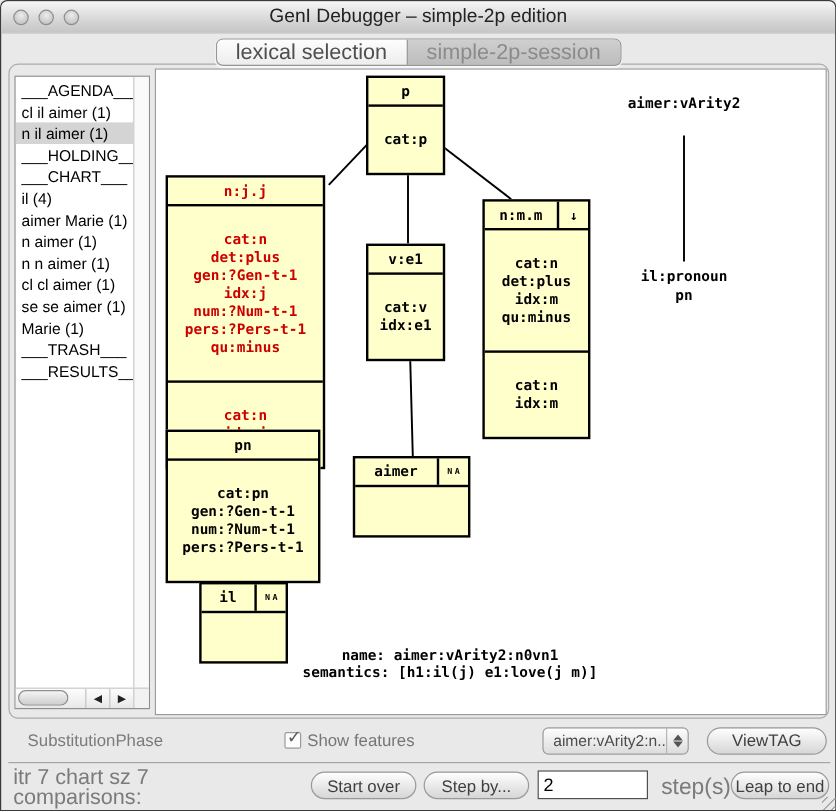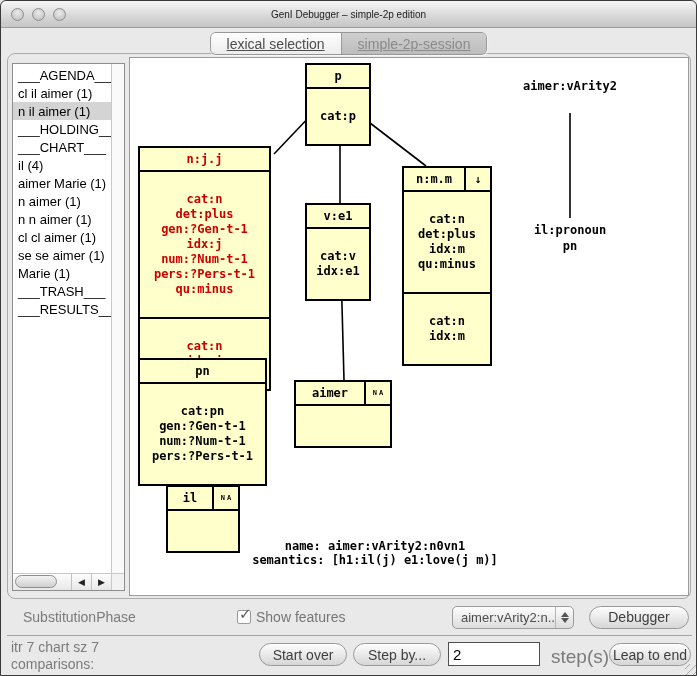--- a/index.html
+++ b/index.html
@@ -7,28 +7,28 @@
   body { font-family:"Liberation Sans","DejaVu Sans",sans-serif; background:#e9e9e9; position:relative;
          border:1px solid #3a3a3a; border-radius:6px 6px 0 0; }
 
   
   .titlebar { height:27px; background:linear-gradient(#f6f6f6,#d2d2d2 70%,#c6c6c6);
               border-bottom:1px solid #9e9e9e; border-radius:6px 6px 0 0;
               display:flex; align-items:center; position:relative; }
   .traffic { display:flex; gap:8px; margin-left:10px; }
   .tl-btn { width:13px; height:13px; border-radius:50%; border:1px solid #8e8e8e;
             background:radial-gradient(circle at 50% 35%, #ececec, #b9b9b9); }
-  .title-text { position:absolute; left:0; right:0; text-align:center; font-size:10px; color:#222; }
+  .title-text { position:absolute; left:0; right:0; text-align:center; font-size:16px; color:#222; }
 
   
   .tabstrip { height:26px; position:relative; z-index:3; }
   .segmented { position:absolute; left:50%; transform:translateX(-50%); top:4px; display:flex;
                border:1px solid #979797; border-radius:6px; overflow:hidden; height:23px;
                box-shadow:0 1px 1px rgba(255,255,255,.7); }
-  .seg { padding:0 16px; font-size:14px; display:flex; align-items:center;text-decoration:underline; }
+  .seg { padding:0 16px; font-size:18px; display:flex; align-items:center; }
   .seg-inactive { background:linear-gradient(#fdfdfd,#ededed); color:#4e4e4e; }
   .seg-active { background:linear-gradient(#cfcfcf,#bdbdbd); color:#8b8b8b; border-left:1px solid #979797; }
 
   
   .groupbox { position:absolute; left:6px; top:52px; width:684px; height:546px;
               border:1px solid #ababab; border-radius:8px; background:#e9e9e9; }
 
   
   .sidebar { position:absolute; left:4px; top:9px; width:113px; height:528px;
              background:#fff; border:1px solid #8e8e8e; overflow:hidden; }
@@ -79,21 +79,21 @@
   .popup .stepper { width:18px; height:100%; border-left:1px solid #b5b5b5; display:flex; flex-direction:column;
                     align-items:center; justify-content:center; gap:1px; }
   .tri-up { width:0; height:0; border-left:4px solid transparent; border-right:4px solid transparent; border-bottom:5px solid #555; }
   .tri-dn { width:0; height:0; border-left:4px solid transparent; border-right:4px solid transparent; border-top:5px solid #555; }
   .mac-btn { height:23px; border:1px solid #999; border-radius:12px; background:linear-gradient(#fefefe,#d6d6d6);
              color:#3f3f3f; font-size:14px; display:flex; align-items:center; justify-content:center;
              font-family:"Liberation Sans",sans-serif; }
   .viewtag { position:absolute; left:588px; width:100px; }
   .sep { position:absolute; left:6px; top:634px; width:685px; border-top:1px solid #a5a5a5; }
   .bar2 { position:absolute; left:0; top:636px; width:697px; height:40px; }
-  .counts { position:absolute; left:10px; top:2px; color:#7b7b7b; font-size:14px; line-height:17px; }
+  .counts { position:absolute; left:10px; top:2px; color:#7b7b7b; font-size:18px; line-height:17px; }
   .startover { position:absolute; left:258px; top:6px; width:88px; }
   .stepby { position:absolute; left:352px; top:6px; width:88px; }
   .stepfield { position:absolute; left:447px; top:5px; width:92px; height:24px; border:1px solid #4f4f4f;
                background:#fff; font-size:15px; padding-left:4px; font-family:"Liberation Sans",sans-serif; }
   .steps-label { position:absolute; left:550px; top:9px; color:#7b7b7b; font-size:19px; }
   .leap { position:absolute; left:608px; top:6px; width:82px; }
   .grip { position:absolute; right:0; bottom:0; width:13px; height:13px;
           background:repeating-linear-gradient(135deg, transparent 0 3px, #aaa 3px 4px, #e9e9e9 4px 5px); }
 </style>
 </head>
@@ -257,21 +257,21 @@
     </span>
     <span>Show features</span>
   </span>
   <span class="popup">
     <span class="pop-label">aimer:vArity2:n...</span>
     <span class="stepper">
       <span class="tri-up"></span>
         <span class="tri-dn"></span>
     </span>
   </span>
-  <span class="mac-btn viewtag">Debugger</span>
+  <span class="mac-btn viewtag">ViewTAG</span>
 </div>
 
 <div class="sep"></div>
 
 <div class="bar2">
   <div class="counts">
     <div>itr 7 chart sz 7</div>
     <div>comparisons:</div>
   </div>
   <span class="mac-btn startover">Start over</span>

